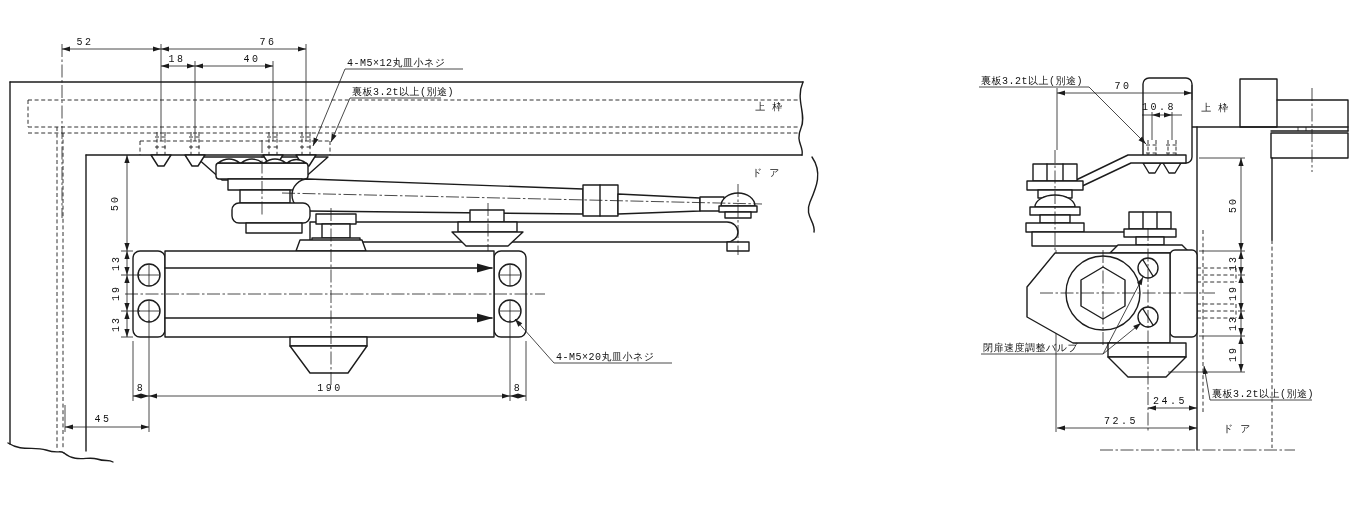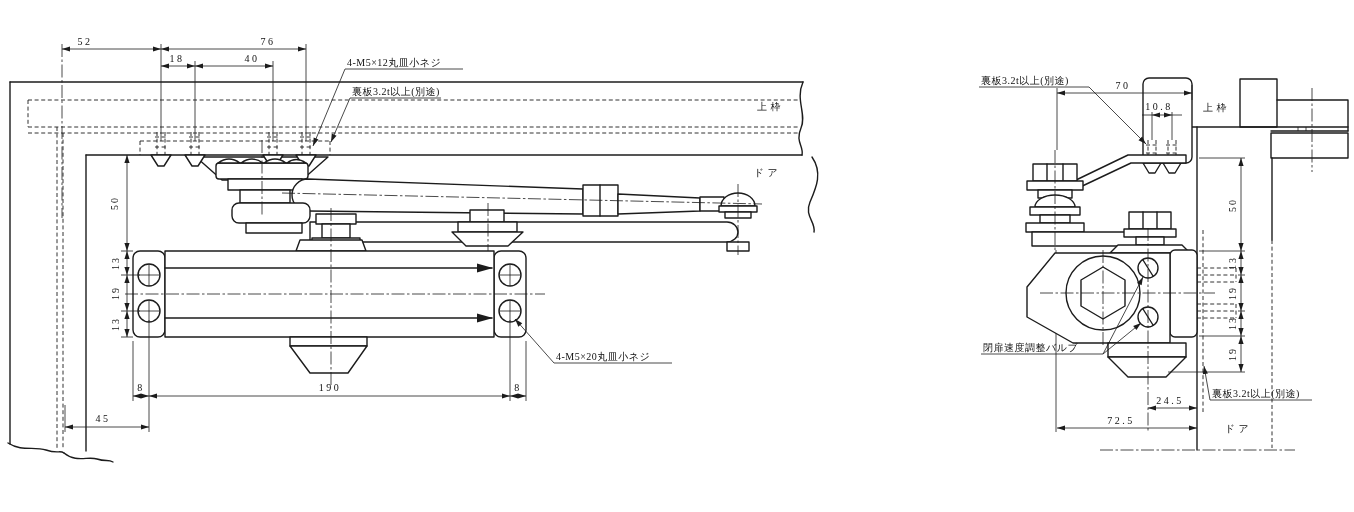--- a/index.html
+++ b/index.html
@@ -1,17 +1,17 @@
 <!DOCTYPE html>
 <html><head>
 <meta charset="utf-8">
 <style>
   html,body{margin:0;padding:0;background:#ffffff;}
   .sheet{position:relative;width:1354px;height:512px;background:#ffffff;overflow:hidden;
-         font-family:Liberation Serif, serif;}
+         font-family:Liberation Mono, monospace;}
   svg{position:absolute;left:0;top:0;}
   
   .ol{stroke:#1c1c1c;stroke-width:1.4;fill:none;stroke-linejoin:round;stroke-linecap:round;}
   .olf{stroke:#1c1c1c;stroke-width:1.4;fill:#ffffff;stroke-linejoin:round;}
   .thin{stroke:#1c1c1c;stroke-width:0.8;fill:none;}
   .hid{stroke:#1c1c1c;stroke-width:0.9;fill:none;stroke-dasharray:4 2.6;}
   .cl{stroke:#1c1c1c;stroke-width:0.8;fill:none;stroke-dasharray:13 2.5 2.5 2.5;}
   .dl{stroke:#1c1c1c;stroke-width:0.8;fill:none;marker-start:url(#as);marker-end:url(#ae);}
   .ld{stroke:#1c1c1c;stroke-width:0.8;fill:none;marker-end:url(#ae);}
   .blk{fill:#1c1c1c;stroke:none;}

